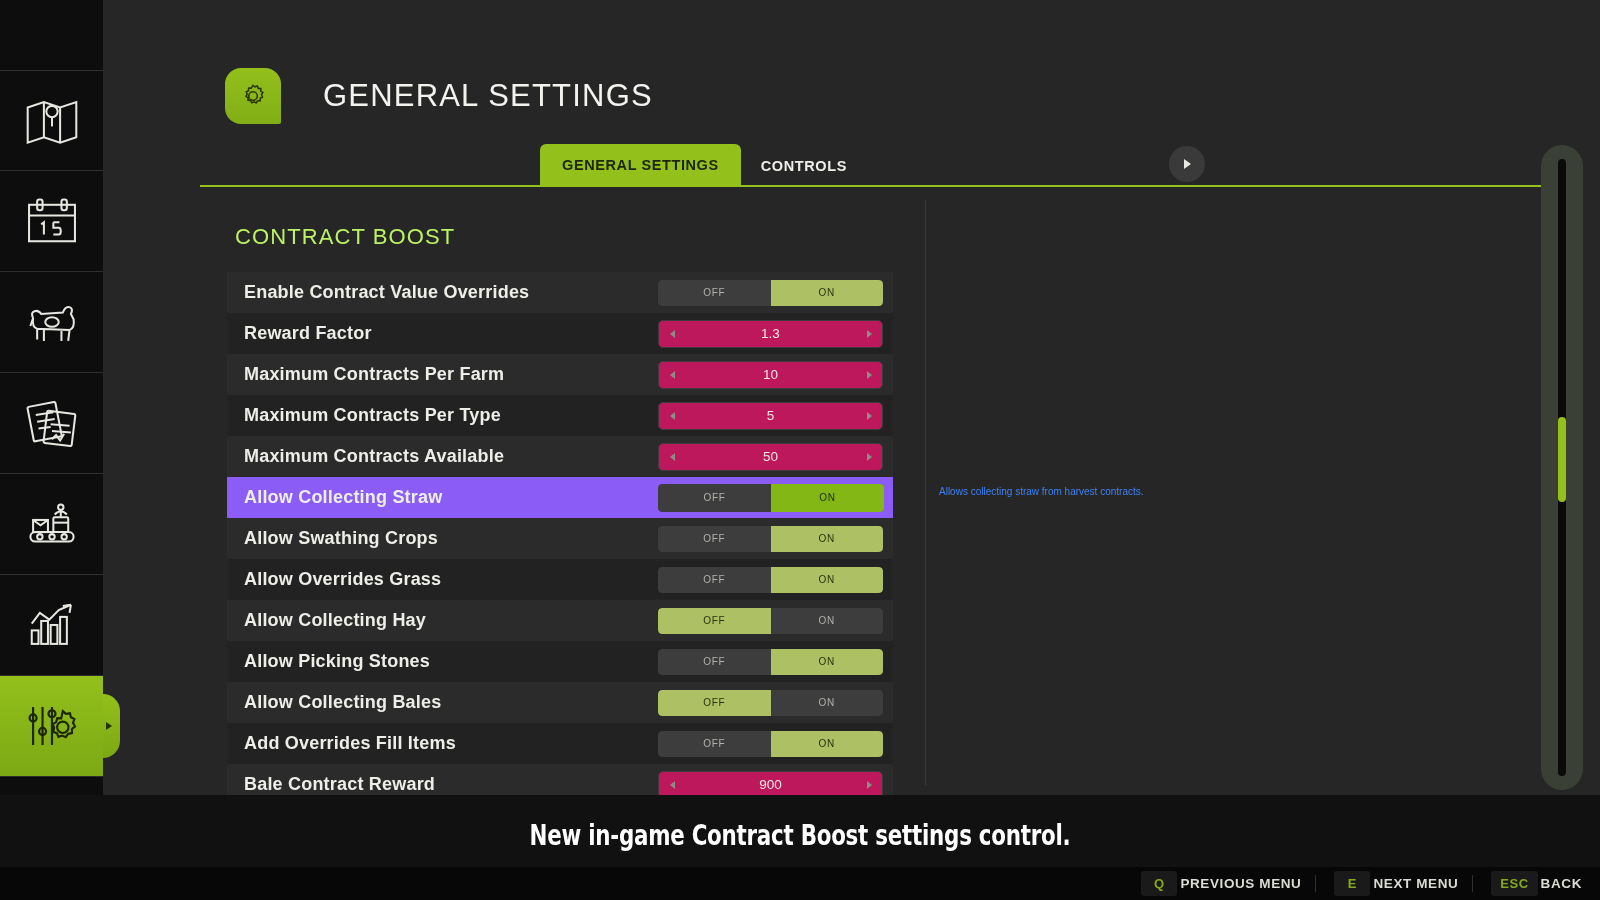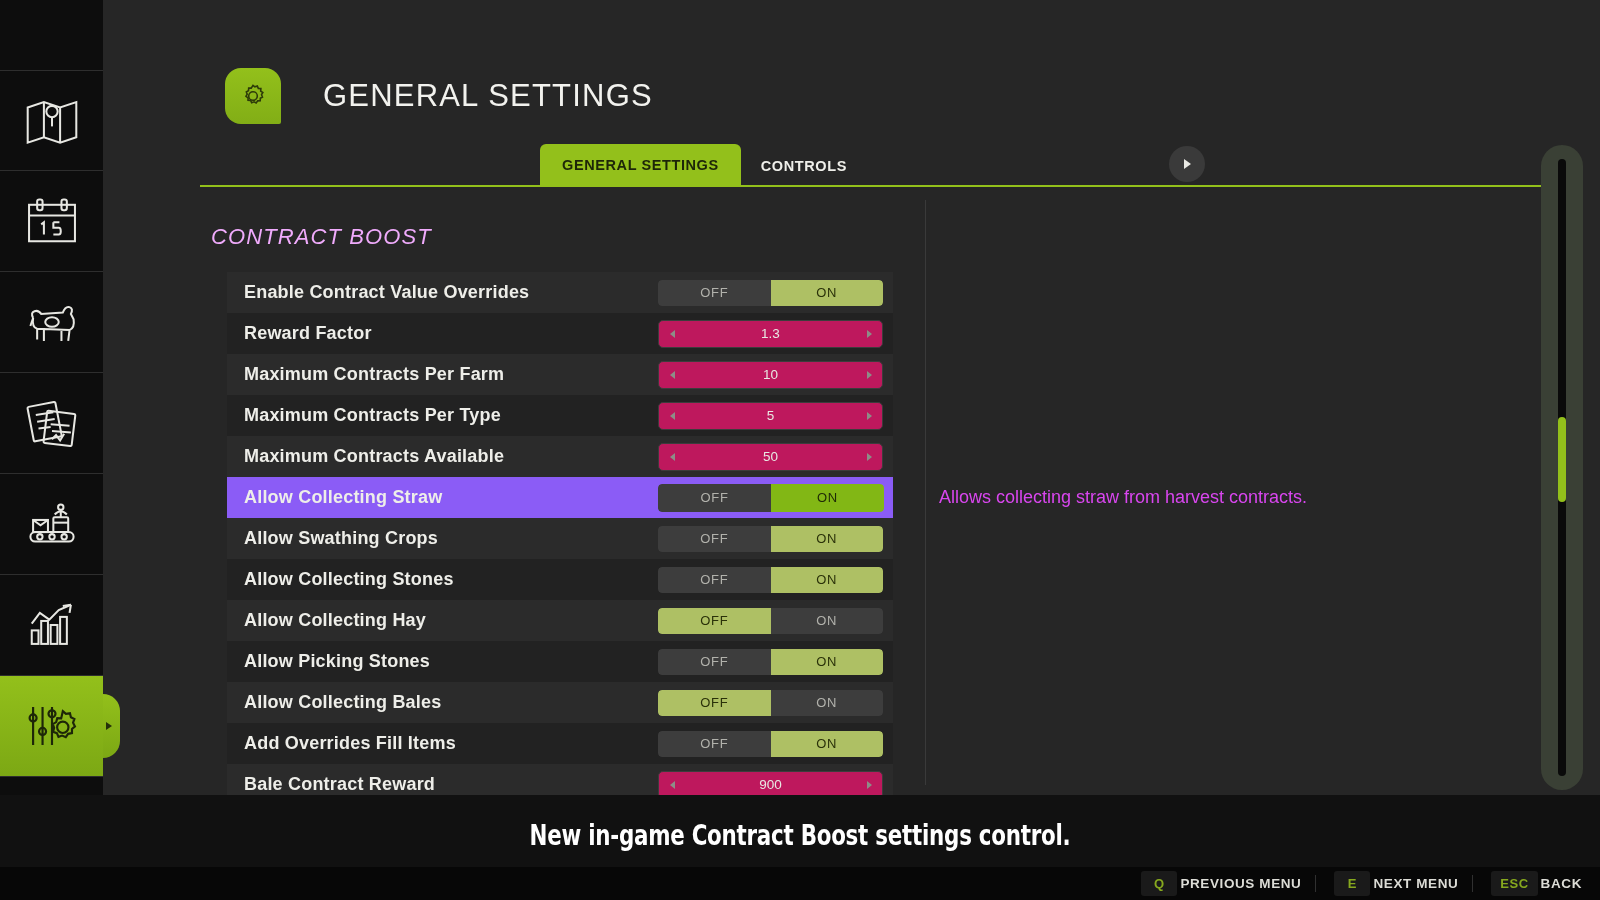--- a/index.html
+++ b/index.html
@@ -76,61 +76,61 @@
   #tab-next { position: absolute; left: 969px; top: 8px; }
   .tri-l { width:0;height:0;border-right:7px solid #e9e9e4;border-top:5px solid transparent;border-bottom:5px solid transparent; }
   .tri-r { width:0;height:0;border-left:7px solid #e9e9e4;border-top:5px solid transparent;border-bottom:5px solid transparent; }
 
   
   #content {
     position: absolute; left: 0; top: 190px; width: 1497px; height: 605px;
     overflow: hidden;
   }
   #section-title {
-    position: absolute; left: 108px; top: 34px;
-    font-size: 22px; letter-spacing: 1.1px; color: #f0abfc; font-style: italic;
+    position: absolute; left: 132px; top: 34px;
+    font-size: 22px; letter-spacing: 1.1px; color: #bef264;
   }
   #rows { position: absolute; left: 124px; top: 82px; width: 666px; }
   .row {
     position: relative; height: 41px; display: flex; align-items: center;
     background: #222222; padding-left: 17px;
   }
   .row.alt { background: #2b2b2b; }
   .row.sel { background: #8b5cf6; }
   .row-label { font-size: 18px; font-weight: bold; color: #eeeee9; letter-spacing: 0.2px; }
 
   .ctrl { position: absolute; left: 431px; top: 50%; transform: translateY(-50%); }
 
   
   .toggle { display: flex; width: 225px; height: 26px; border-radius: 4px; overflow: hidden; }
   .toggle.sel { width: 226px; height: 28px; }
   .toggle .seg {
     flex: 1; display: flex; align-items: center; justify-content: center;
-    font-size: 13px; letter-spacing: 0.7px; color: #b2b2ac; background: #3d3d3d;
+    font-size: 10px; letter-spacing: 0.7px; color: #b2b2ac; background: #3d3d3d;
   }
   .toggle .seg.on { background: #aec064; color: #2a3109; }
   .toggle.sel .seg.on { background: #82b715; color: #1f2a06; }
   .toggle .seg:first-child { border-radius: 4px 0 0 4px; }
   .toggle .seg:last-child { border-radius: 0 4px 4px 0; }
 
   
   .spin {
     display: flex; align-items: center; width: 225px; height: 28px;
     background: #be185d; border: 1px solid #3c3c3c; border-radius: 5px;
   }
   .spin .sarr { width: 26px; display: flex; align-items: center; justify-content: center; }
   .spin .sval { flex: 1; text-align: center; font-size: 13.5px; color: #e8e8e3; }
   .stri-l { width:0;height:0;border-right:5px solid #8d8d87;border-top:4px solid transparent;border-bottom:4px solid transparent; }
   .stri-r { width:0;height:0;border-left:5px solid #8d8d87;border-top:4px solid transparent;border-bottom:4px solid transparent; }
 
   
   #help-divider { position: absolute; left: 822px; top: 10px; width: 1px; height: 585px; background: #3a3a3a; }
   #help-text {
     position: absolute; left: 836px; top: 294px; width: 430px;
-    font-size: 18px; color: #d946ef; line-height: 1.5;
+    font-size: 10px; color: #3b82f6; line-height: 1.5;
   }
 
   
   #scroll-wrap {
     position: absolute; left: 1438px; top: 145px; width: 42px; height: 645px;
     background: #3a4035; border-radius: 22px;
   }
   #scroll-track {
     position: absolute; left: 17px; top: 14px; width: 8px; height: 617px;
     background: #0a0a0a; border-radius: 4px;
@@ -367,21 +367,21 @@
           <div class="row alt">
             <div class="row-label">Allow Swathing Crops</div>
             <div class="ctrl">
               <div class="toggle">
                 <div class="seg">OFF</div>
                 <div class="seg on">ON</div>
               </div>
             </div>
           </div>
           <div class="row">
-            <div class="row-label">Allow Collecting Stones</div>
+            <div class="row-label">Allow Overrides Grass</div>
             <div class="ctrl">
               <div class="toggle">
                 <div class="seg">OFF</div>
                 <div class="seg on">ON</div>
               </div>
             </div>
           </div>
           <div class="row alt">
             <div class="row-label">Allow Collecting Hay</div>
             <div class="ctrl">

